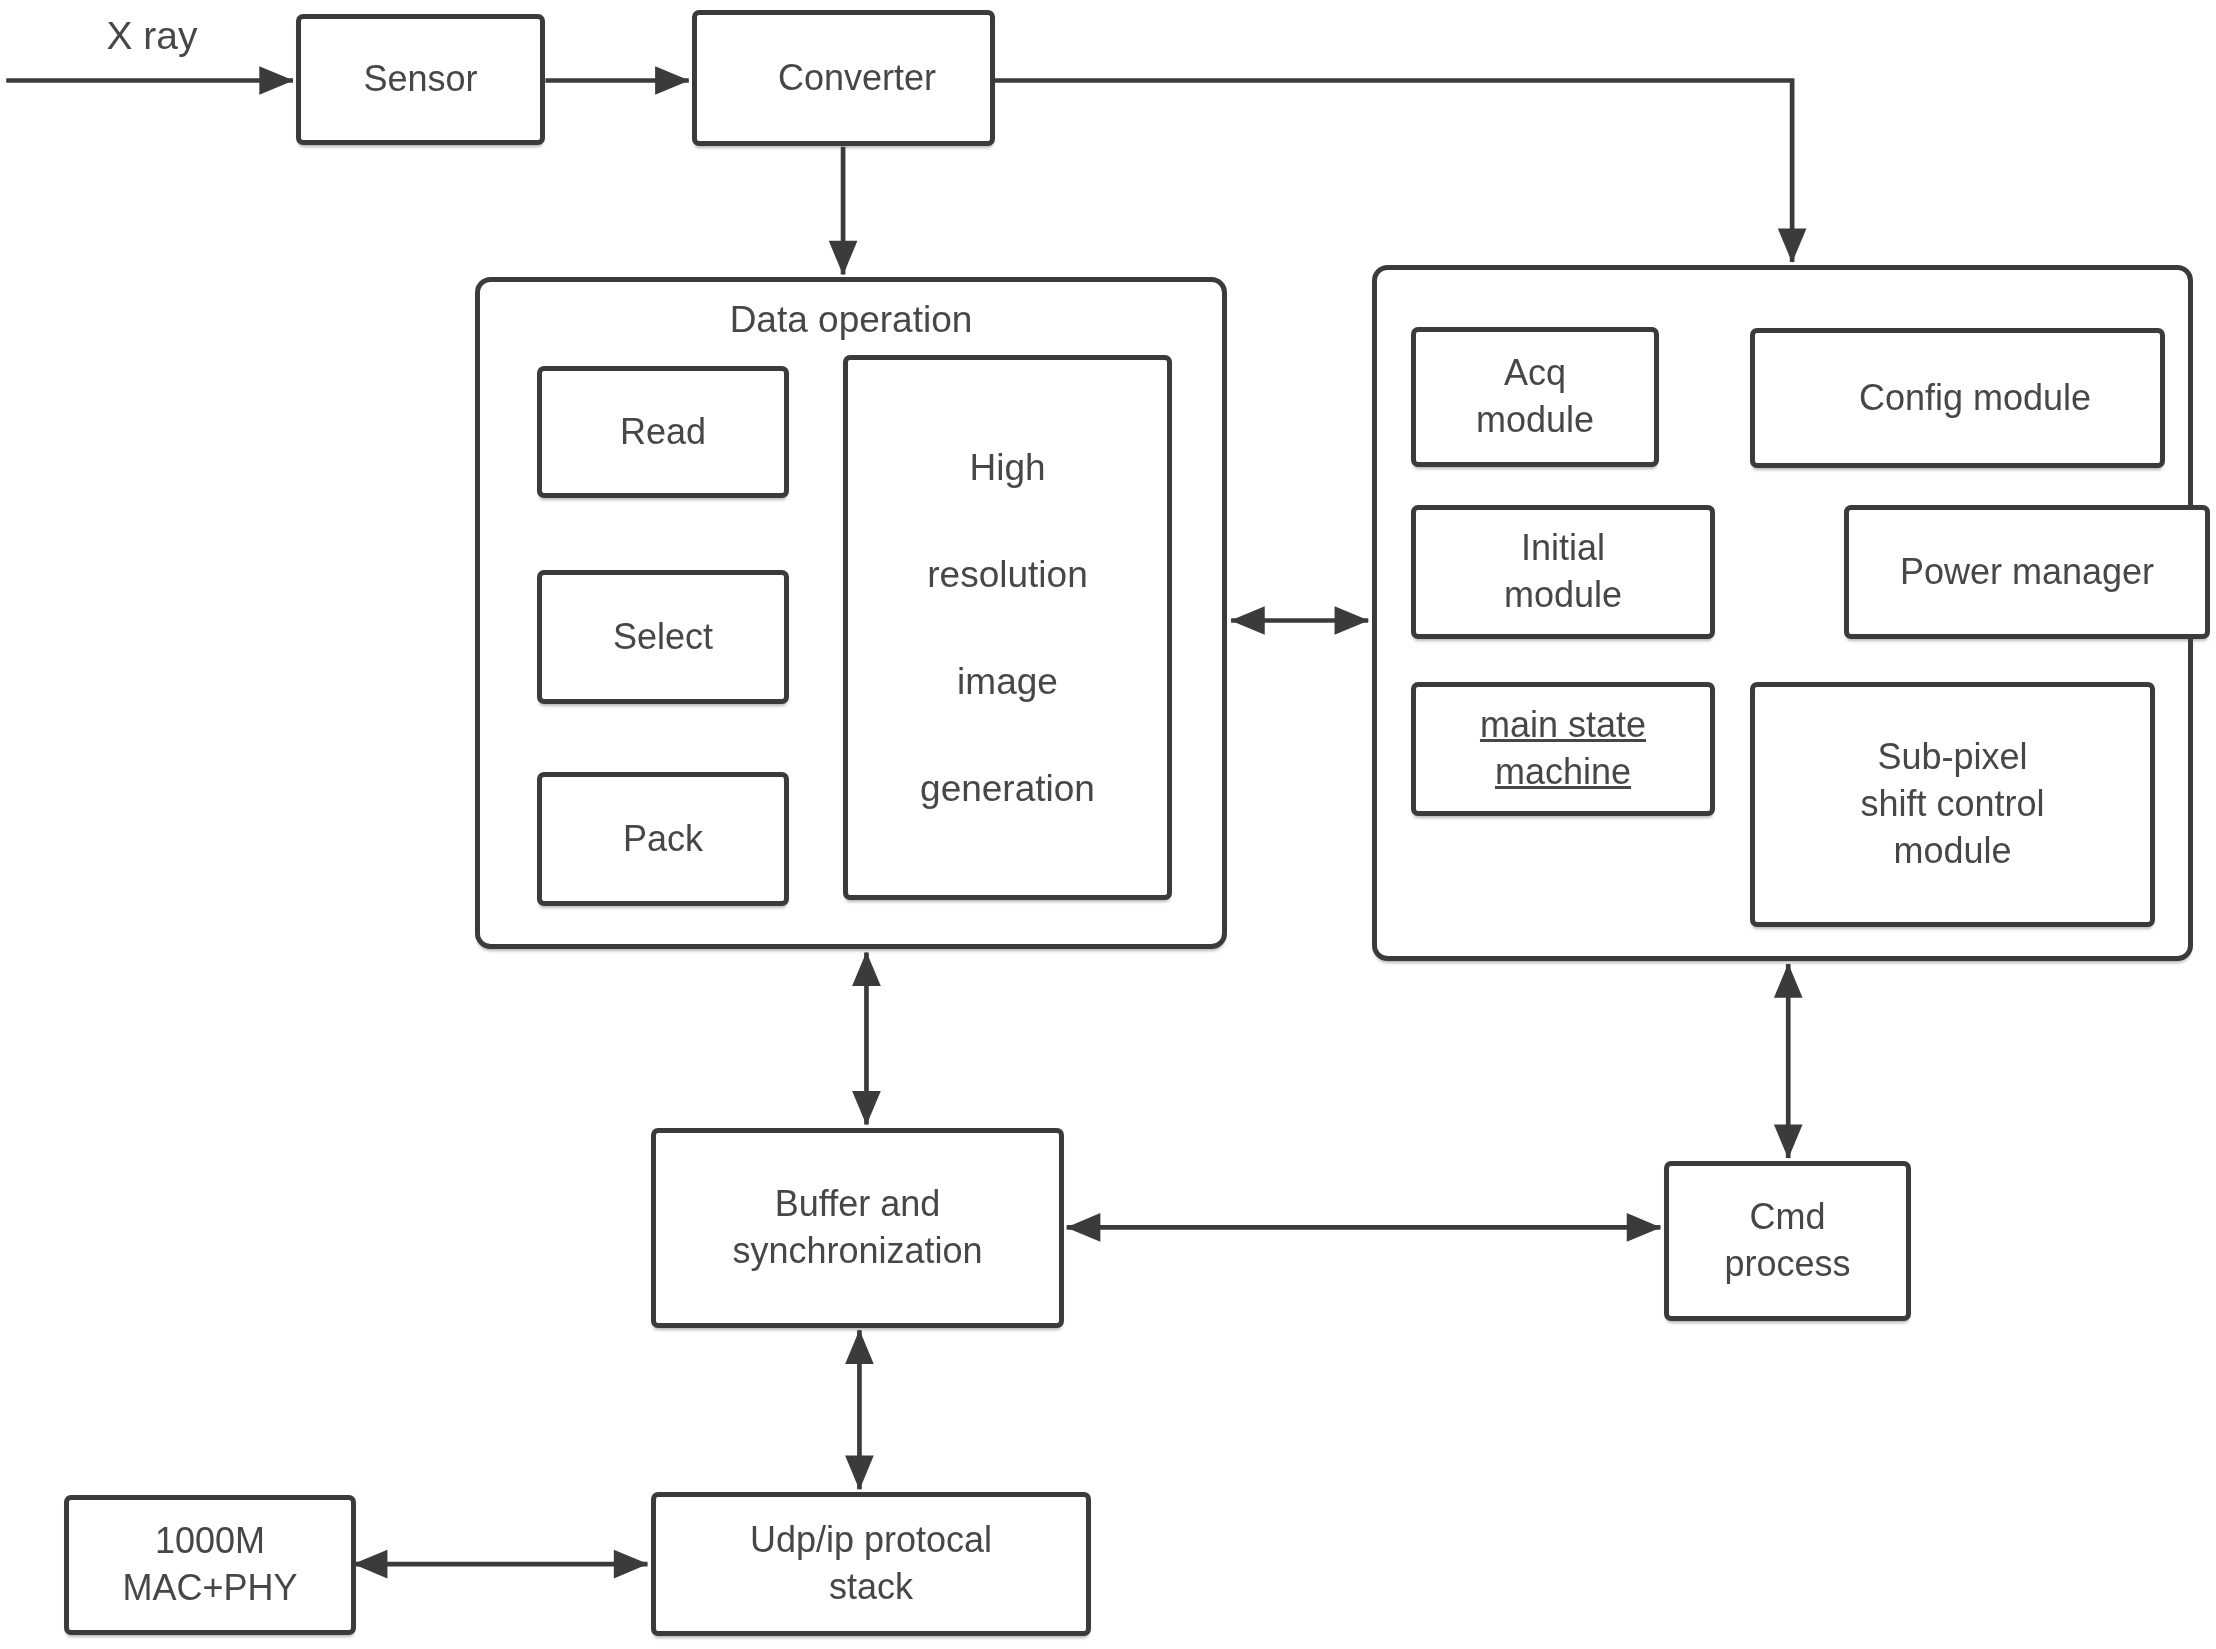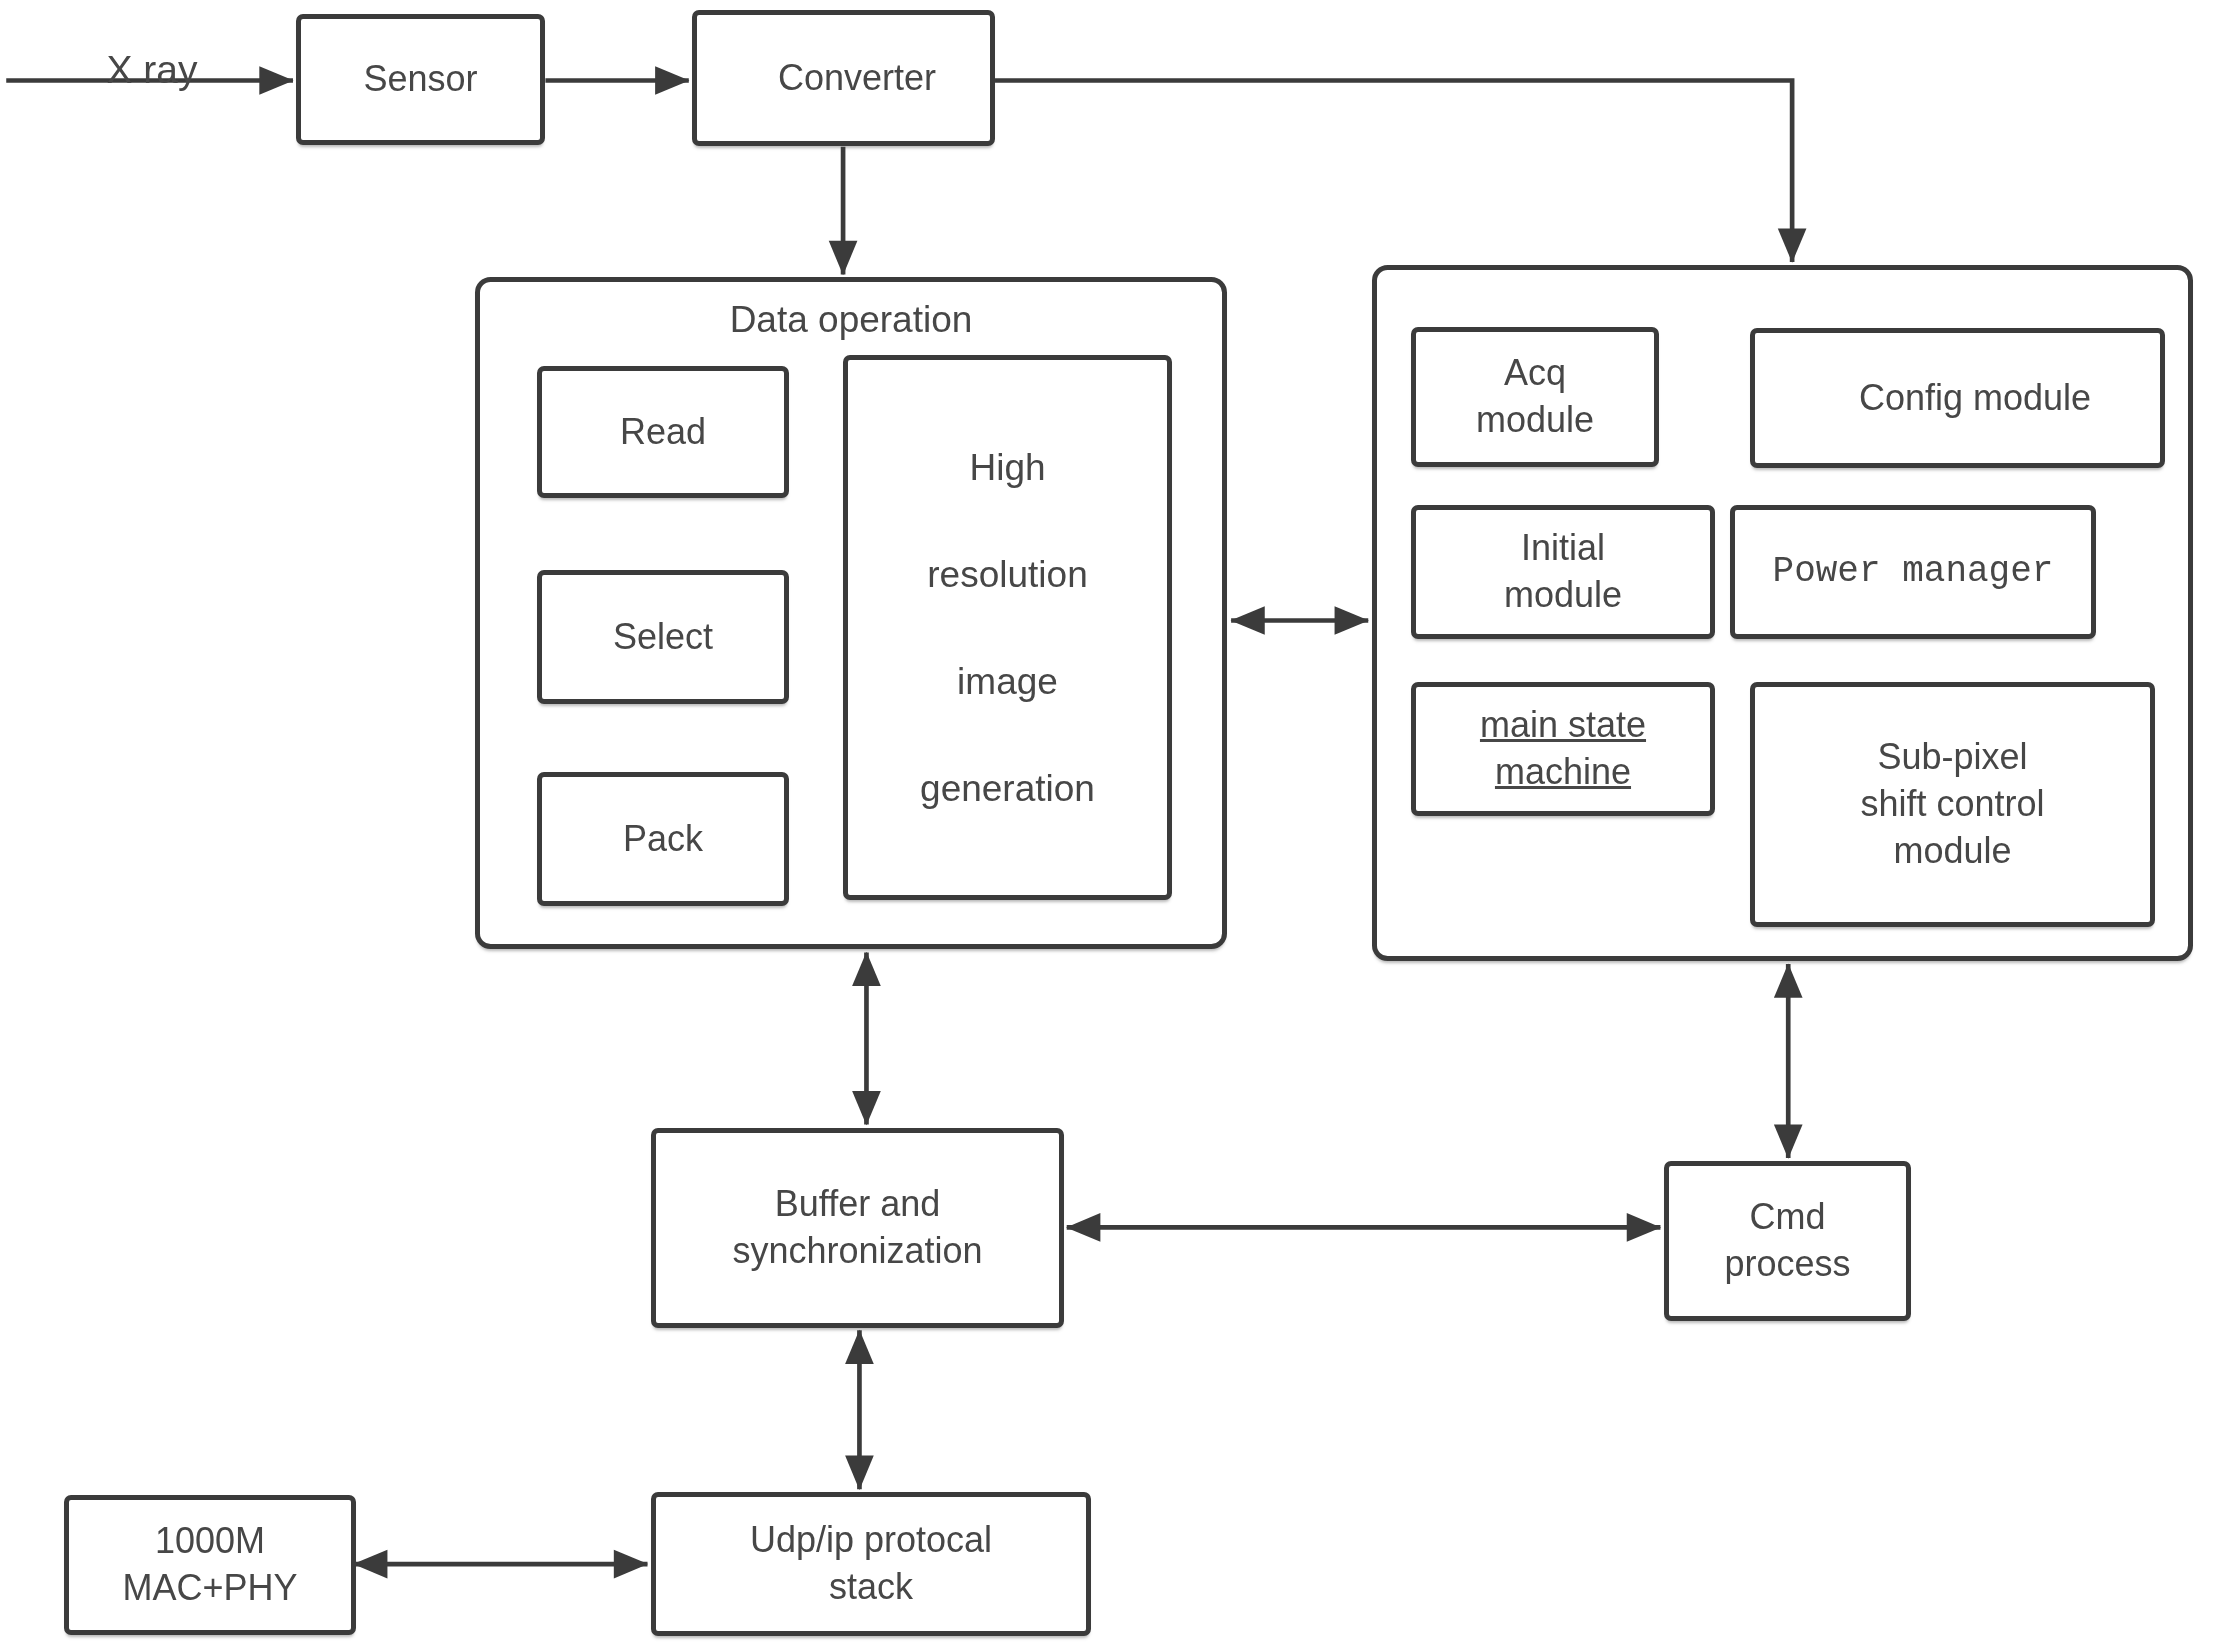--- a/index.html
+++ b/index.html
@@ -51,21 +51,20 @@
     color:var(--text);
     font-size:37px;
   }
   .lbl{white-space:pre-line;}
   .spread .lbl{font-size:37px;line-height:107px;}
   .free-label{
     position:absolute;
     color:var(--text);
     font-size:39px;
     text-align:center;
-    margin-top:34px;
   }
 </style>
 </head>
 <body>
 
 <div id="canvas">
 
   <svg id="connectors" viewBox="0 0 2844 2117" xmlns="http://www.w3.org/2000/svg">
     <defs>
       <marker id="ah" viewBox="0 0 12 12" refX="10.8" refY="6" markerWidth="9" markerHeight="8" orient="auto-start-reverse" markerUnits="strokeWidth">
@@ -130,21 +129,21 @@
 
   <div class="box" style="left:1750px;top:328px;width:415px;height:140px;padding-left:35px;">
     <span class="lbl">Config module</span>
   </div>
 
   <div class="box" style="left:1411px;top:505px;width:304px;height:134px;">
     <span class="lbl">Initial
 module</span>
   </div>
 
-  <div class="box" style="left:1730px;top:505px;width:366px;height:134px;font-family:Liberation Mono, monospace;">
+  <div class="box" style="left:1844px;top:505px;width:366px;height:134px;">
     <span class="lbl">Power manager</span>
   </div>
 
   <div class="box" style="left:1411px;top:682px;width:304px;height:134px;text-decoration:underline;">
     <span class="lbl">main state
 machine</span>
   </div>
 
   <div class="box" style="left:1750px;top:682px;width:405px;height:245px;">
     <span class="lbl">Sub-pixel

